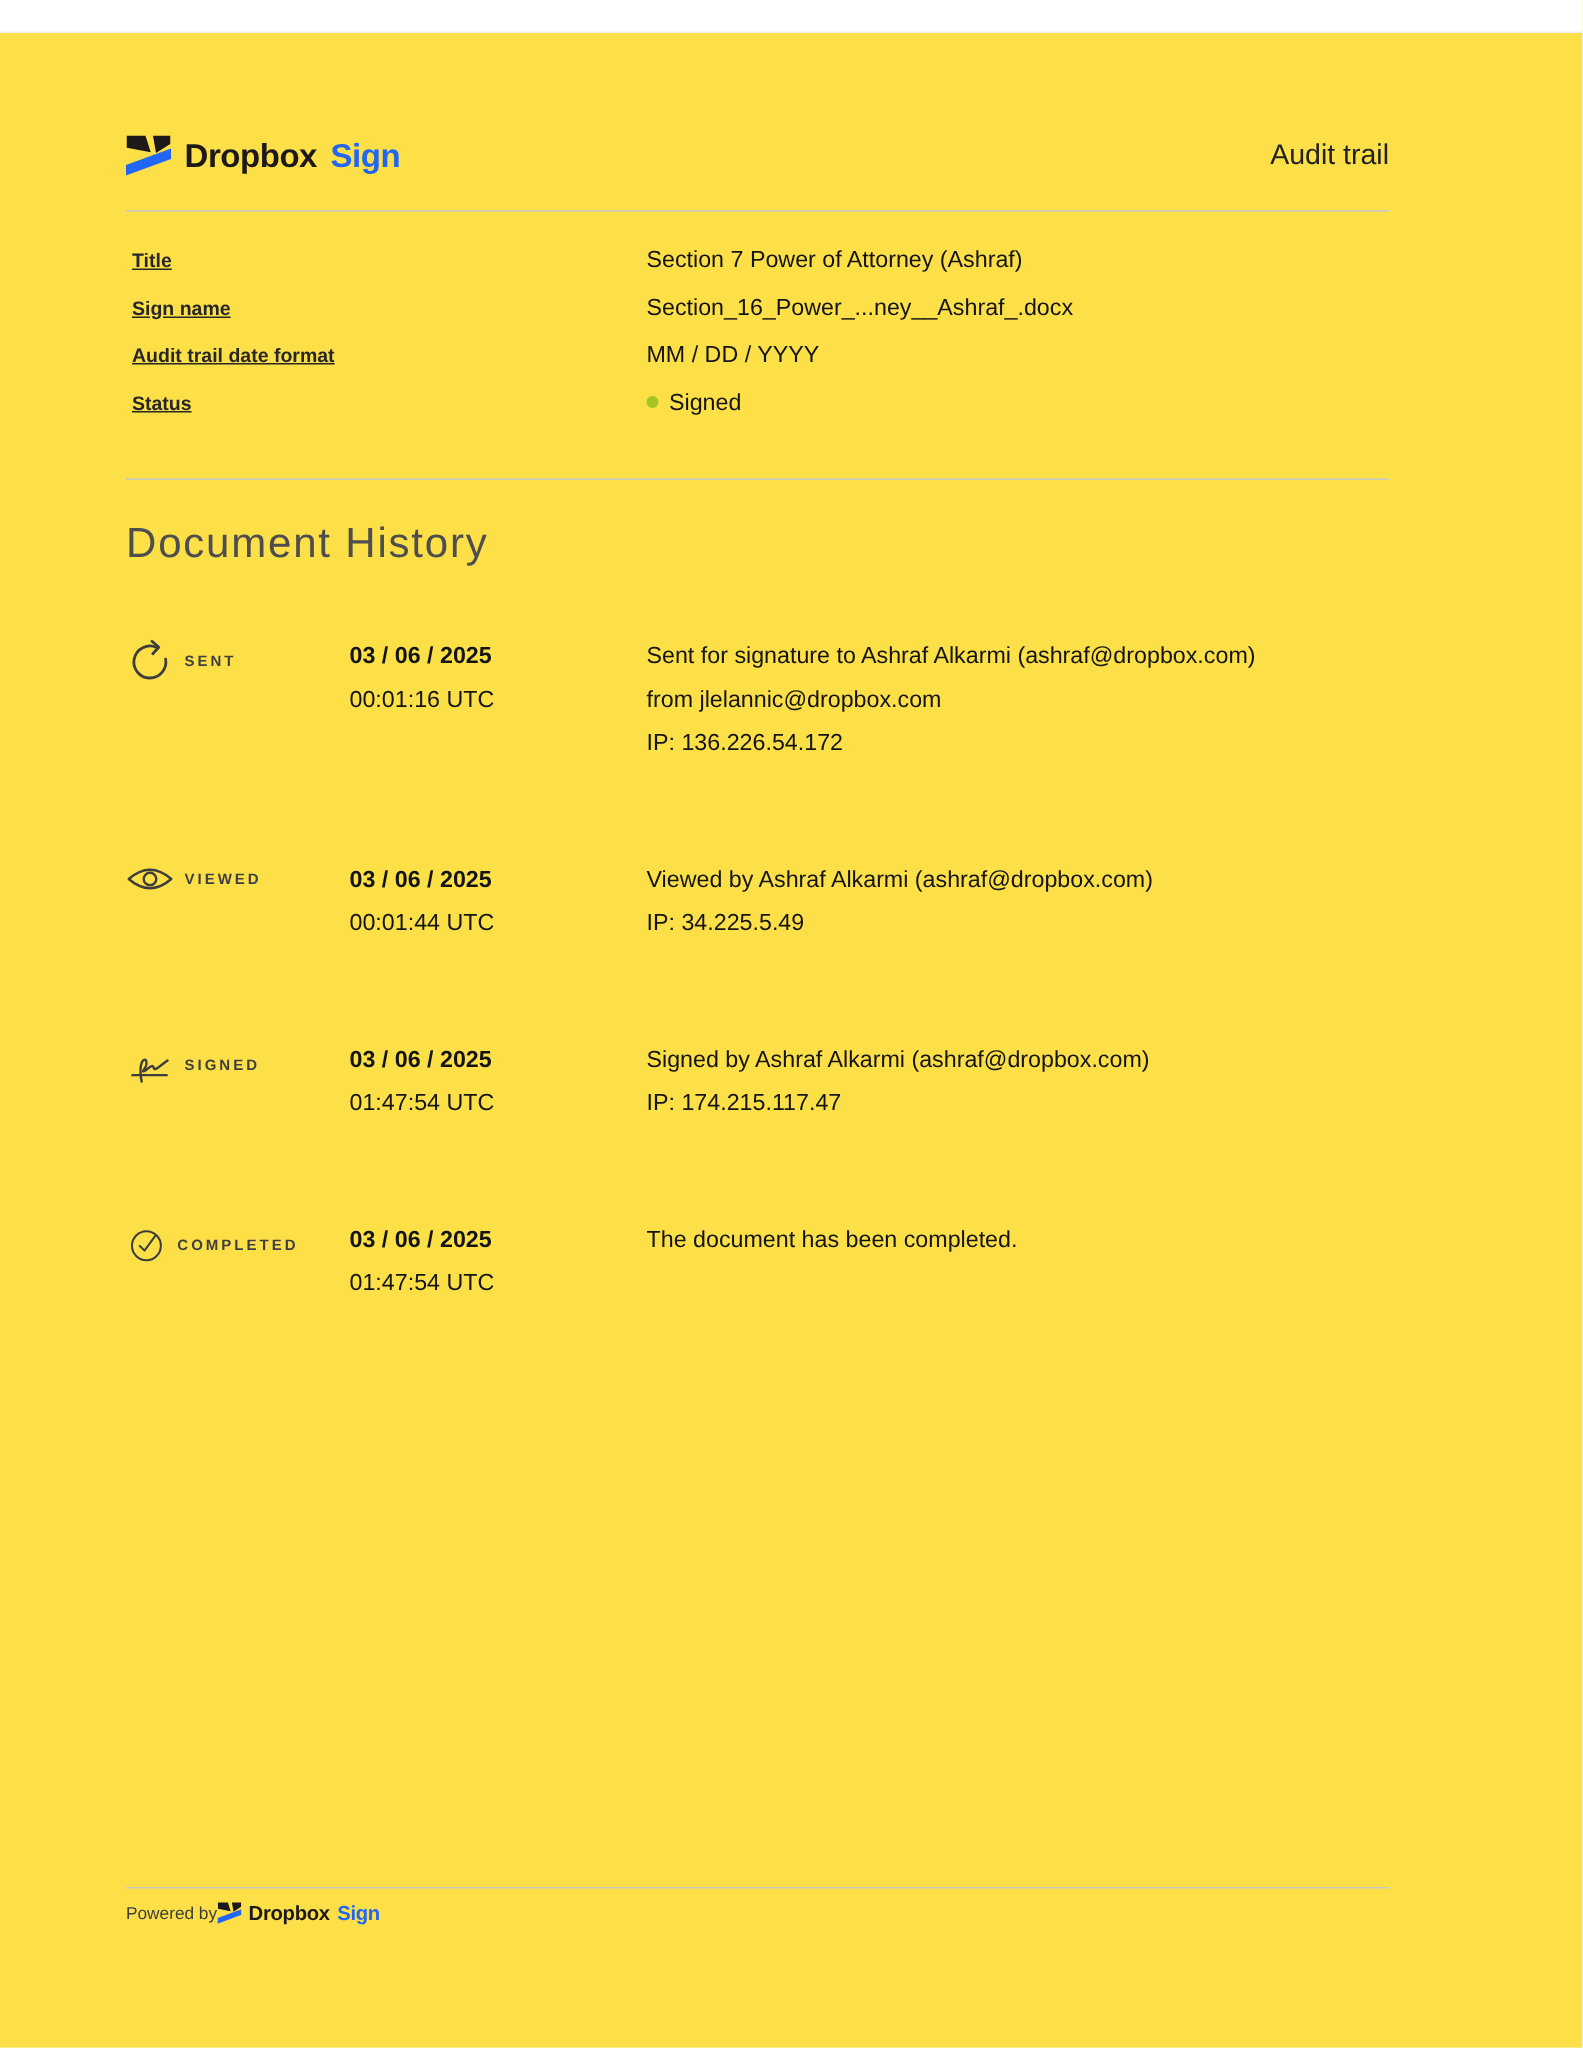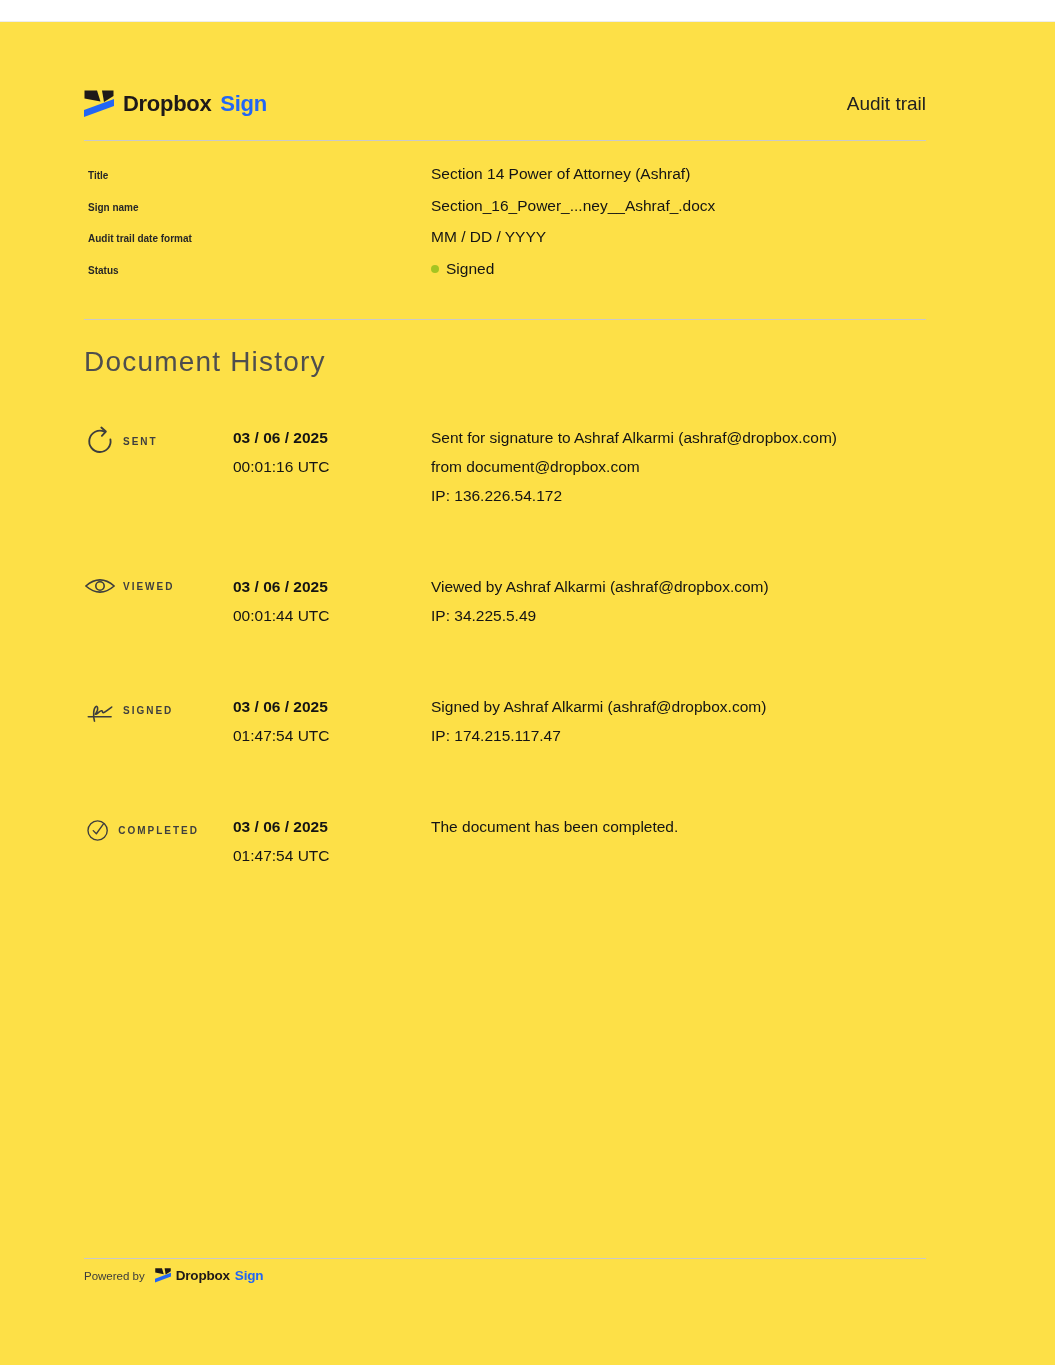--- a/index.html
+++ b/index.html
@@ -39,21 +39,21 @@
   .rule{border:none;border-top:1px solid #c9c9c9;height:0;}
   .rule-header{margin-top:22px;}
 
   
   .meta{margin-top:24px;}
   .meta-row{
     display:grid;grid-template-columns:347px 1fr;
     align-items:baseline;
     min-height:31.5px;
   }
-  .meta-label{font-size:10px;font-weight:700;color:#272727;padding-left:4px;}
+  .meta-label{font-size:13px;font-weight:700;color:#272727;padding-left:4px;text-decoration:underline;}
   .meta-value{font-size:15.5px;color:#141414;}
   .status-dot{
     display:inline-block;width:8px;height:8px;border-radius:50%;
     background:var(--status-green);
     margin-right:7px;position:relative;top:-1px;
   }
   .rule-meta{margin-top:28px;}
 
   
   .history-heading{
@@ -73,21 +73,21 @@
   }
   .event-when{padding-left:34px;}
   .event-date{font-size:15.5px;font-weight:700;line-height:29px;color:#141414;}
   .event-time{font-size:15.5px;line-height:29px;color:#141414;}
   .event-desc{font-size:15.5px;line-height:29px;color:#141414;}
 
   
   .footer{
     position:absolute;left:84px;right:129px;top:1236px;
   }
-  .footer-inner{display:flex;align-items:center;gap:10px;margin-top:9px;}
+  .footer-inner{display:flex;align-items:center;gap:0;margin-top:9px;}
   .powered-by{font-size:11.5px;color:#3c3c3c;}
   .footer-brand{display:flex;align-items:center;gap:5px;}
   .footer-word{font-size:13.5px;font-weight:700;color:#1e1919;letter-spacing:-0.2px;}
   .footer-sign{font-size:13.5px;font-weight:700;color:var(--brand-blue);letter-spacing:-0.2px;}
 </style>
 </head>
 <body>
 
 <div class="page">
   <div class="content">
@@ -103,21 +103,21 @@
         <span class="brand-sign">Sign</span>
       </div>
       <div class="doc-title">Audit trail</div>
     </div>
 
     <hr class="rule rule-header">
 
     <div class="meta">
       <div class="meta-row">
         <div class="meta-label">Title</div>
-        <div class="meta-value">Section 14 Power of Attorney (Ashraf)</div>
+        <div class="meta-value">Section 7 Power of Attorney (Ashraf)</div>
       </div>
       <div class="meta-row">
         <div class="meta-label">Sign name</div>
         <div class="meta-value">Section_16_Power_...ney__Ashraf_.docx</div>
       </div>
       <div class="meta-row">
         <div class="meta-label">Audit trail date format</div>
         <div class="meta-value">MM / DD / YYYY</div>
       </div>
       <div class="meta-row">
@@ -139,21 +139,21 @@
             <polyline points="13.0,1.9 16.4,4.9 13.4,8.1"></polyline>
           </svg>
           <div class="event-label">SENT</div>
         </div>
         <div class="event-when">
           <div class="event-date">03 / 06 / 2025</div>
           <div class="event-time">00:01:16 UTC</div>
         </div>
         <div class="event-desc">
           <div>Sent for signature to Ashraf Alkarmi (ashraf@dropbox.com)</div>
-          <div>from document@dropbox.com</div>
+          <div>from jlelannic@dropbox.com</div>
           <div>IP: 136.226.54.172</div>
         </div>
       </div>
 
       <div class="event">
         <div class="event-iconblock">
           <svg class="event-icon" width="32" height="24" viewBox="0 0 26 18" fill="none" stroke="currentColor" stroke-width="1.3" stroke-linecap="round" stroke-linejoin="round">
             <path d="M1.5 9 Q 13 -1 24.5 9 Q 13 19 1.5 9 Z"></path>
             <circle cx="13" cy="9" r="3.4"></circle>
           </svg>

